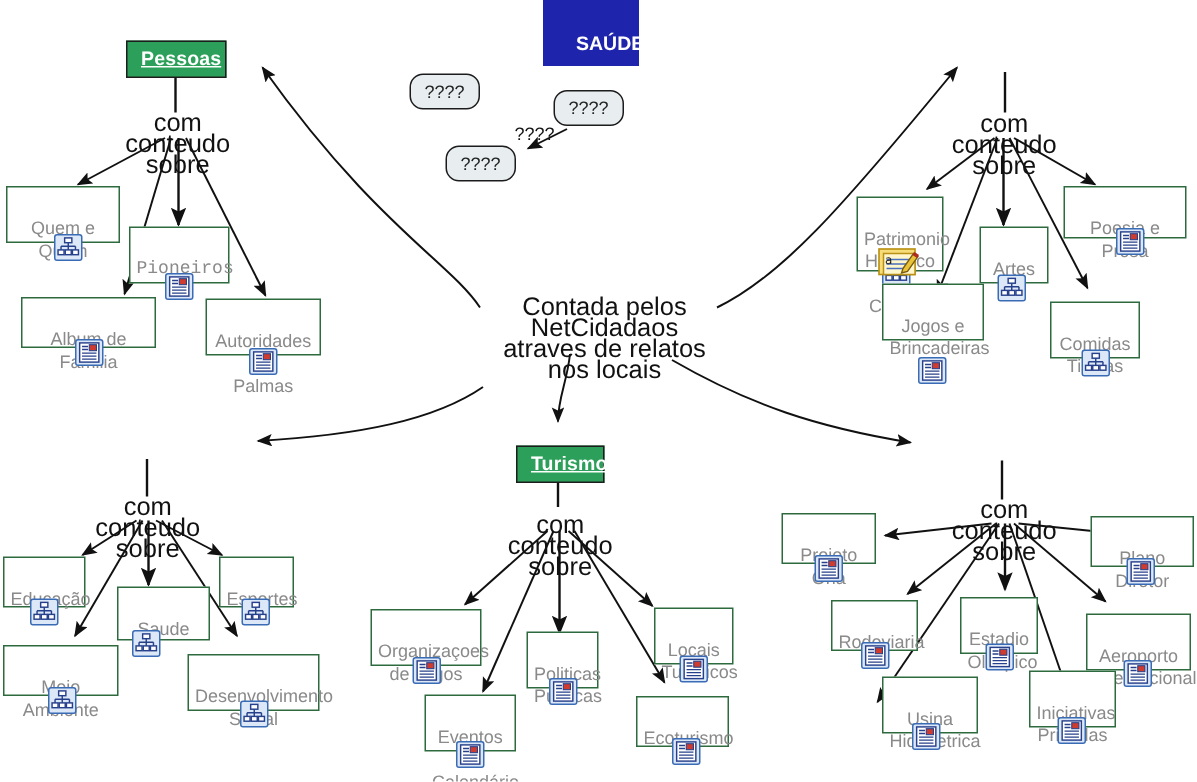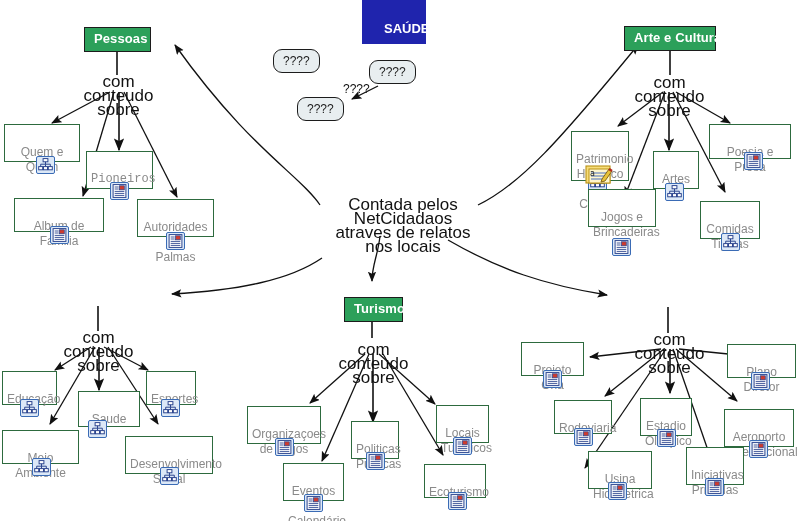--- a/index.html
+++ b/index.html
@@ -30,20 +30,21 @@
     background: #2ca05a;
     border: 1px solid #1c1c1c;
     color: #ffffff;
     font-weight: bold;
     font-size: 13px;
     line-height: 20px;
     text-align: center;
     padding: 1px 9px 2px 9px;
     white-space: nowrap;
     letter-spacing: 0.1px;
+    text-decoration: underline;
   }
   
   .node {
     position: absolute;
     background: #ffffff;
     border: 1px solid #2d6a3e;
     color: #8a8a8a;
     font-size: 12px;
     line-height: 15px;
     text-align: center;
@@ -229,21 +230,20 @@
 Palmas</span>
   </div>
   <span class="ico" style="left:166px; top:232px;">
     <svg viewBox="0 0 20 20">
         <rect x="2" y="2" width="16" height="16" fill="#fff" stroke="#27408b" stroke-width="1.2"></rect>
         <rect x="10" y="3.5" width="6" height="5" fill="#cf3b2e" stroke="#27408b" stroke-width="0.9"></rect>
         <path d="M4 5 h5 M4 7.5 h5 M4 10.5 h12 M4 13 h12 M4 15.5 h12" stroke="#27408b" stroke-width="1.1"></path>
       </svg>
   </span>
 
-  <div class="topic" style="left:624px; top:26px; width:92px;">Arte e Cultura</div>
   <div class="phrase" style="left:618px; top:76px; width:103px;">com conteudo sobre</div>
 
   <div class="node" style="left:571px; top:131px; width:58px; height:50px;">
     <span>Patrimonio
 Historico
 e Cultural</span>
   </div>
   <span class="ico" style="left:588px; top:173px;">
     <svg viewBox="0 0 20 20">
         <rect x="7" y="2" width="6" height="4" fill="#fff" stroke="#27408b" stroke-width="1.2"></rect>

